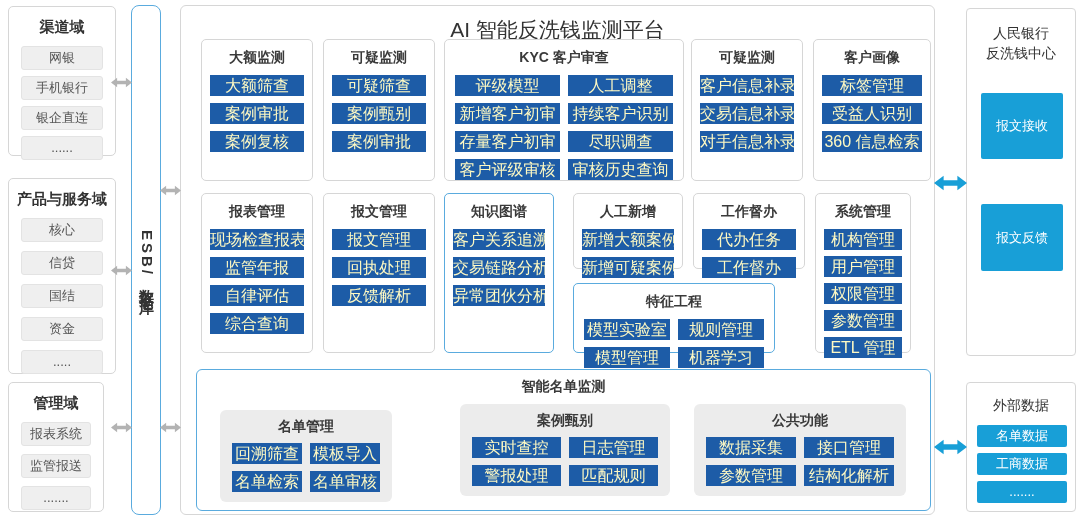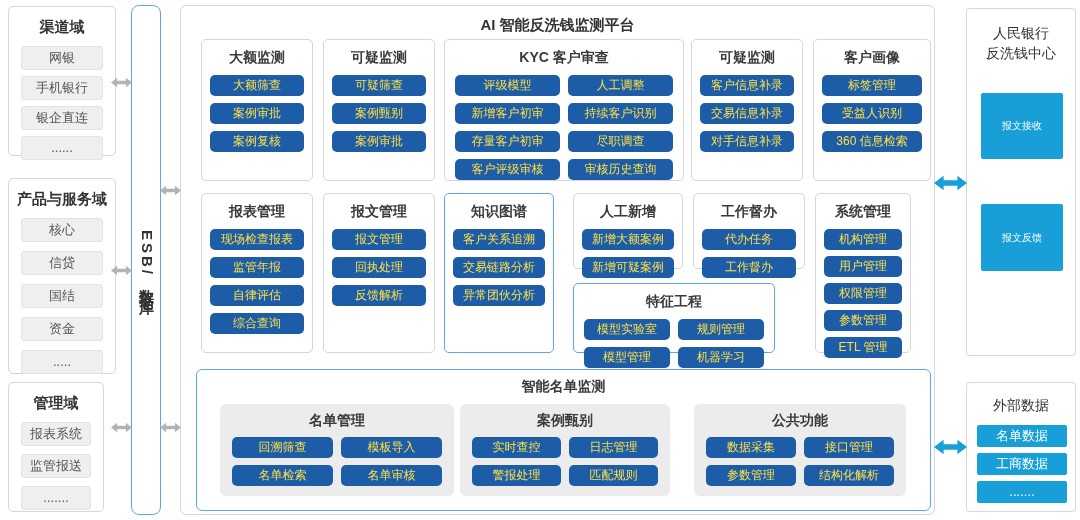--- a/index.html
+++ b/index.html
@@ -5,32 +5,32 @@
   html,body{margin:0;padding:0;background:#fff;}
   body{font-family:"Liberation Sans","DejaVu Sans",sans-serif;}
   #canvas{position:relative;width:1080px;height:520px;background:#fff;overflow:hidden;}
   .box{position:absolute;background:#fff;border:1px solid #d6d6d6;border-radius:5px;box-sizing:border-box;}
   .ltitle{font-weight:bold;font-size:15px;color:#333;text-align:center;padding:11px 0 9px;}
   .lcol{display:flex;flex-direction:column;}
   .g1 .lcol{gap:6px;justify-content:space-between;} .g2 .lcol{gap:9px;} .g3 .lcol{gap:8px;}
   .gitem{background:#efefef;border:1px solid #e3e3e3;color:#555;font-size:13px;height:22px;line-height:22px;text-align:center;border-radius:3px;margin:0 12px;}
   .esb{left:131px;top:5px;width:30px;height:510px;border:1px solid #5aabde;border-radius:8px;display:flex;align-items:center;justify-content:center;}
   .esb-label{writing-mode:vertical-rl;text-orientation:mixed;font-weight:bold;font-size:15px;color:#333;letter-spacing:3px;}
-  .main-title{position:absolute;top:10px;left:0;width:100%;text-align:center;font-weight:bold;font-size:15px;color:#333;}
+  .main-title{position:absolute;top:10px;left:0;width:100%;text-align:center;font-weight:normal;font-size:21px;color:#333;}
   .sec{position:absolute;background:#fff;border:1px solid #d6d6d6;border-radius:5px;box-sizing:border-box;}
   .sec.blue{border-color:#5aabde;}
   .sec-title{font-weight:bold;font-size:14px;color:#3a3a3a;text-align:center;padding:9px 0 8px;}
-  .btn{background:#1d5ca7;color:#fde047;font-size:12px;height:21px;line-height:21px;text-align:center;border-radius:5px;white-space:nowrap;overflow:hidden;}
+  .btn{background:#1d5ca7;color:#fef9c3;font-size:16px;height:21px;line-height:21px;text-align:center;border-radius:0;white-space:nowrap;overflow:hidden;}
   .col{display:flex;flex-direction:column;gap:7px;padding:0 8px;}
   .grid2{display:grid;grid-template-columns:1fr 1fr;gap:7px 8px;padding:0 10px;}
   .panel{position:absolute;background:#ececec;border-radius:6px;box-sizing:border-box;}
   .panel .sec-title{padding:8px 0 7px;}
   .panel .grid2{padding:0 12px;}
   .rtitle{font-weight:normal;font-size:14px;color:#333;text-align:center;line-height:20px;padding-top:14px;}
-  .cyanbox{position:absolute;background:#189fd7;color:#fff;font-size:10px;display:flex;align-items:center;justify-content:center;border-radius:2px;}
+  .cyanbox{position:absolute;background:#189fd7;color:#fff;font-size:13px;display:flex;align-items:center;justify-content:center;border-radius:2px;}
   .cyanbtn{position:absolute;background:#189fd7;color:#fff;font-size:13px;height:22px;line-height:22px;text-align:center;border-radius:2px;}
   .arrow{position:absolute;}
   .arrow-g path{fill:#b3b3b3;}
   .arrow-b path{fill:#189fd7;}
 </style>
 </head>
 <body>
 
 <div id="canvas">
 
@@ -182,21 +182,21 @@
         <div class="btn">用户管理</div>
         <div class="btn">权限管理</div>
         <div class="btn">参数管理</div>
         <div class="btn">ETL 管理</div>
       </div>
     </div>
 
     <div class="sec blue" style="left:15px;top:363px;width:735px;height:142px;border-radius:6px">
       <div class="sec-title" style="padding:8px 0 6px">智能名单监测</div>
 
-      <div class="panel" style="left:23px;top:34px;width:234px;height:92px">
+      <div class="panel" style="left:23px;top:40px;width:172px;height:92px">
         <div class="sec-title">名单管理</div>
         <div class="grid2">
           <div class="btn">回溯筛查</div>
           <div class="btn">模板导入</div>
           <div class="btn">名单检索</div>
           <div class="btn">名单审核</div>
         </div>
       </div>
 
       <div class="panel" style="left:263px;top:34px;width:210px;height:92px">

